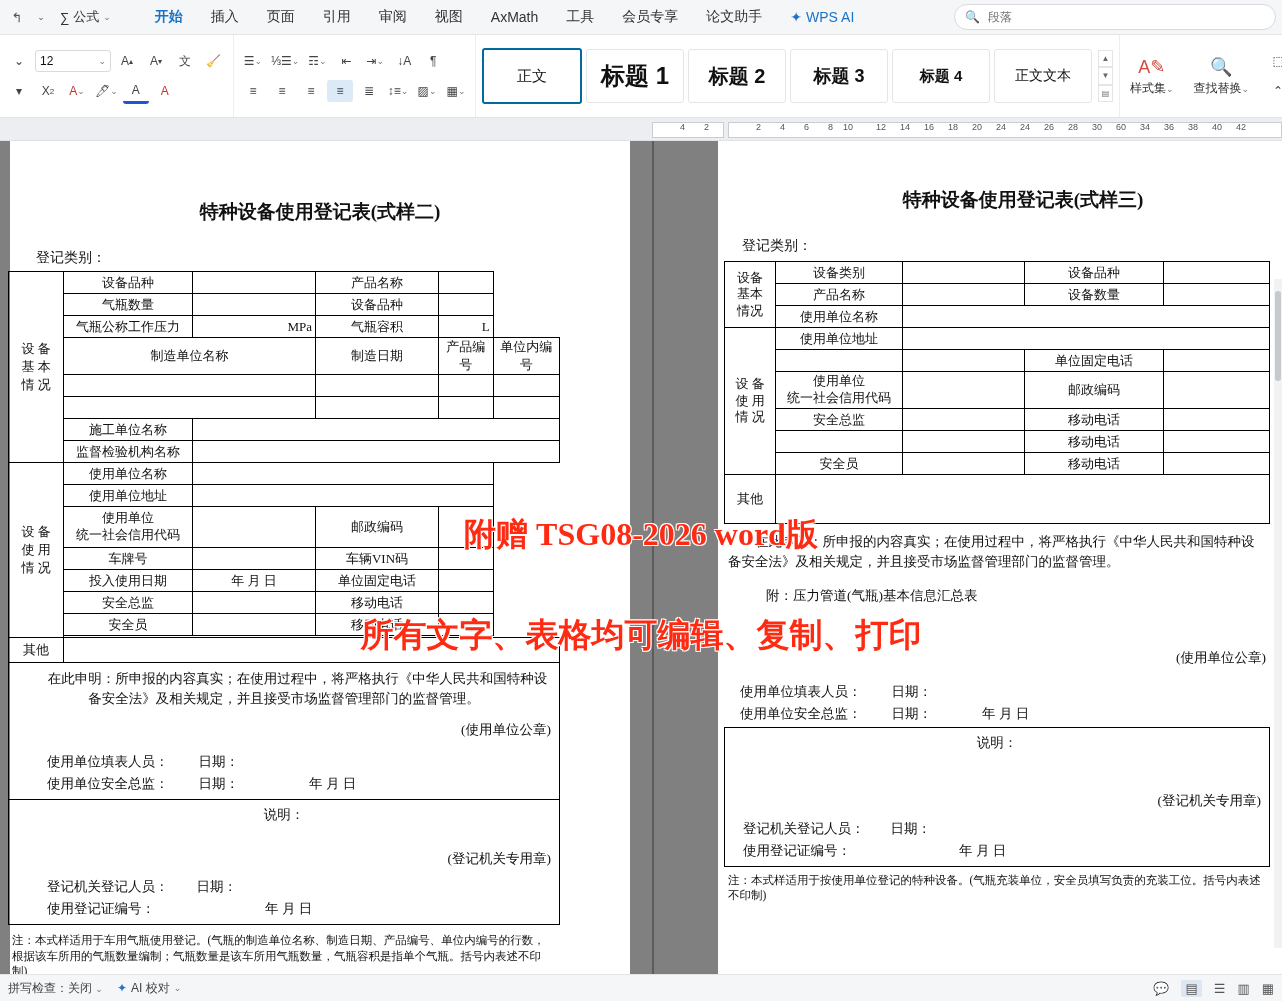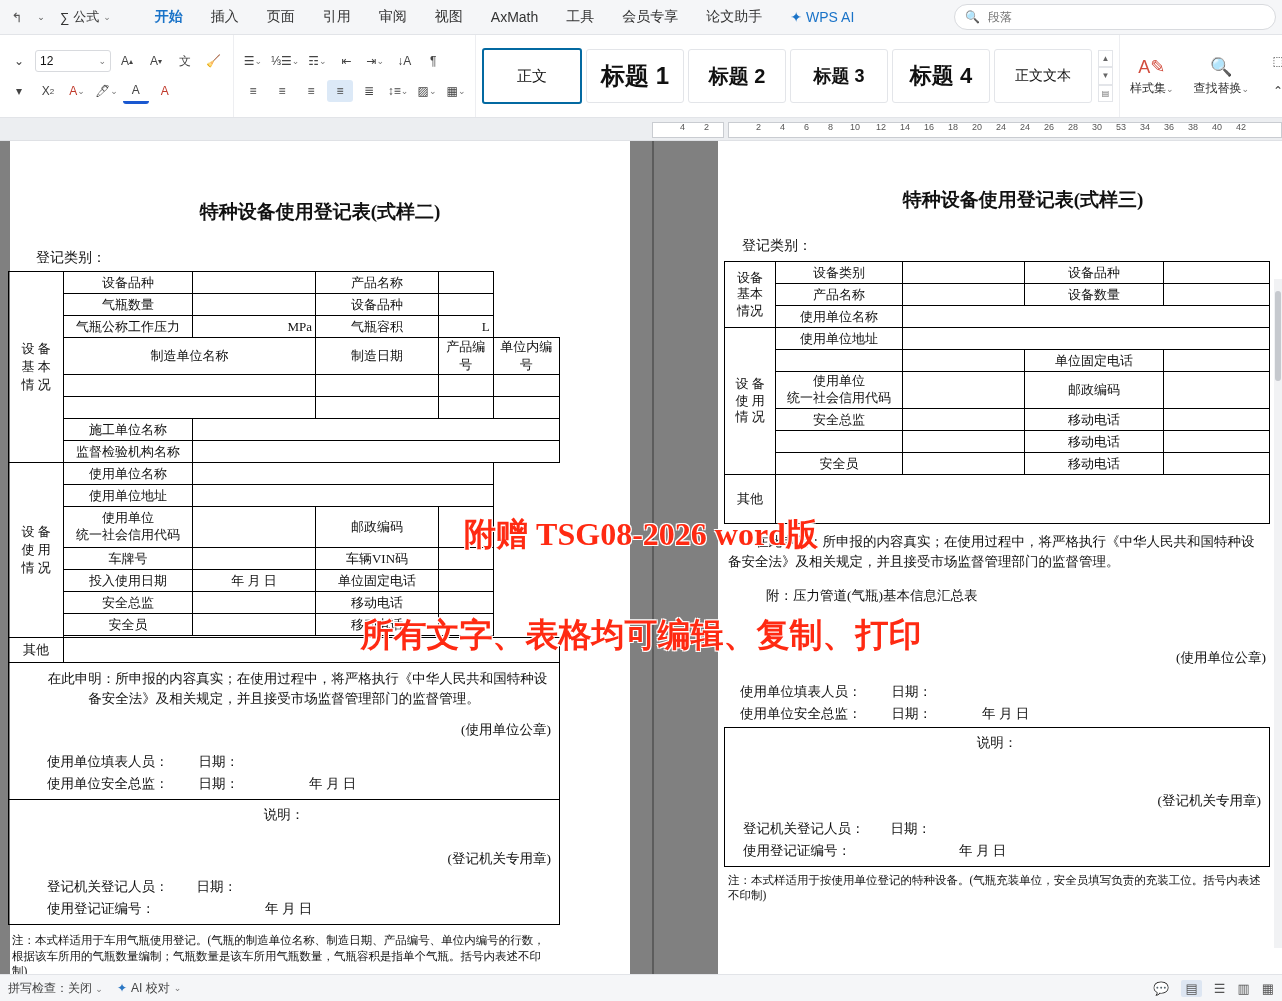--- a/index.html
+++ b/index.html
@@ -32,21 +32,21 @@
   .fsz{display:flex;align-items:center;border:1px solid #d8dade;border-radius:3px;height:20px;width:66px;padding:0 4px;font-size:12px;justify-content:space-between;background:#fff;}
   .sup{font-size:8px;vertical-align:super;}
   .styles{display:flex;align-items:center;gap:4px;padding:0 6px;border-right:1px solid #edeef1;}
   .stylebox{width:96px;height:52px;border:1px solid #e3e5e9;border-radius:3px;display:flex;align-items:center;justify-content:center;background:#fff;}
   .stylebox.sel{border:2px solid #0369a1;}
   .stylebox span{white-space:nowrap;}
   .s-normal{font-size:15px;}
   .s-h1{font-size:24px;font-weight:bold;}
   .s-h2{font-size:20px;font-weight:bold;}
   .s-h3{font-size:18px;font-weight:bold;}
-  .s-h4{font-size:22px;font-weight:bold;}
+  .s-h4{font-size:15px;font-weight:bold;}
   .s-txt{font-size:14px;}
   .stylescroll{display:flex;flex-direction:column;justify-content:space-between;height:52px;margin-left:2px;}
   .stylescroll div{width:13px;height:16px;border:1px solid #e3e5e9;font-size:8px;display:flex;align-items:center;justify-content:center;color:#666;}
   .rbig{display:flex;flex-direction:column;align-items:center;justify-content:center;padding:0 10px;gap:2px;}
   .rbig .gi{font-size:18px;color:#d24c3d;}
   .rbig .gl{font-size:12px;color:#333;white-space:nowrap;}
   .rbig.blue .gi{color:#2b77c4;}
 
   
   .rulerbar{height:22px;background:#eceef1;border-bottom:1px solid #dfe1e5;display:flex;flex:none;position:relative;}
@@ -223,32 +223,32 @@
     </div>
     <div class="ruler-right">
       <div class="rkseg" style="left:0px;width:70px;"></div>
       <div class="rknum" style="left:28px;">4</div>
       <div class="rknum" style="left:52px;">2</div>
       <div class="rkseg" style="left:76px;right:0;"></div>
       <div class="rknum" style="left:104px;">2</div>
       <div class="rknum" style="left:128px;">4</div>
       <div class="rknum" style="left:152px;">6</div>
       <div class="rknum" style="left:176px;">8</div>
-      <div class="rknum" style="left:198px;">10</div>
+      <div class="rknum" style="left:191px;">10</div>
       <div class="rknum" style="left:224px;">12</div>
       <div class="rknum" style="left:248px;">14</div>
       <div class="rknum" style="left:272px;">16</div>
       <div class="rknum" style="left:296px;">18</div>
       <div class="rknum" style="left:320px;">20</div>
       <div class="rknum" style="left:344px;">24</div>
       <div class="rknum" style="left:368px;">24</div>
       <div class="rknum" style="left:392px;">26</div>
       <div class="rknum" style="left:416px;text-align:right;">28</div>
       <div class="rknum" style="left:440px;">30</div>
-      <div class="rknum" style="left:464px;">53</div>
+      <div class="rknum" style="left:464px;">60</div>
       <div class="rknum" style="left:488px;">34</div>
       <div class="rknum" style="left:512px;">36</div>
       <div class="rknum" style="left:536px;">38</div>
       <div class="rknum" style="left:560px;">40</div>
       <div class="rknum" style="left:584px;">42</div>
     </div>
   </div>
 
   <div class="docs">
 

